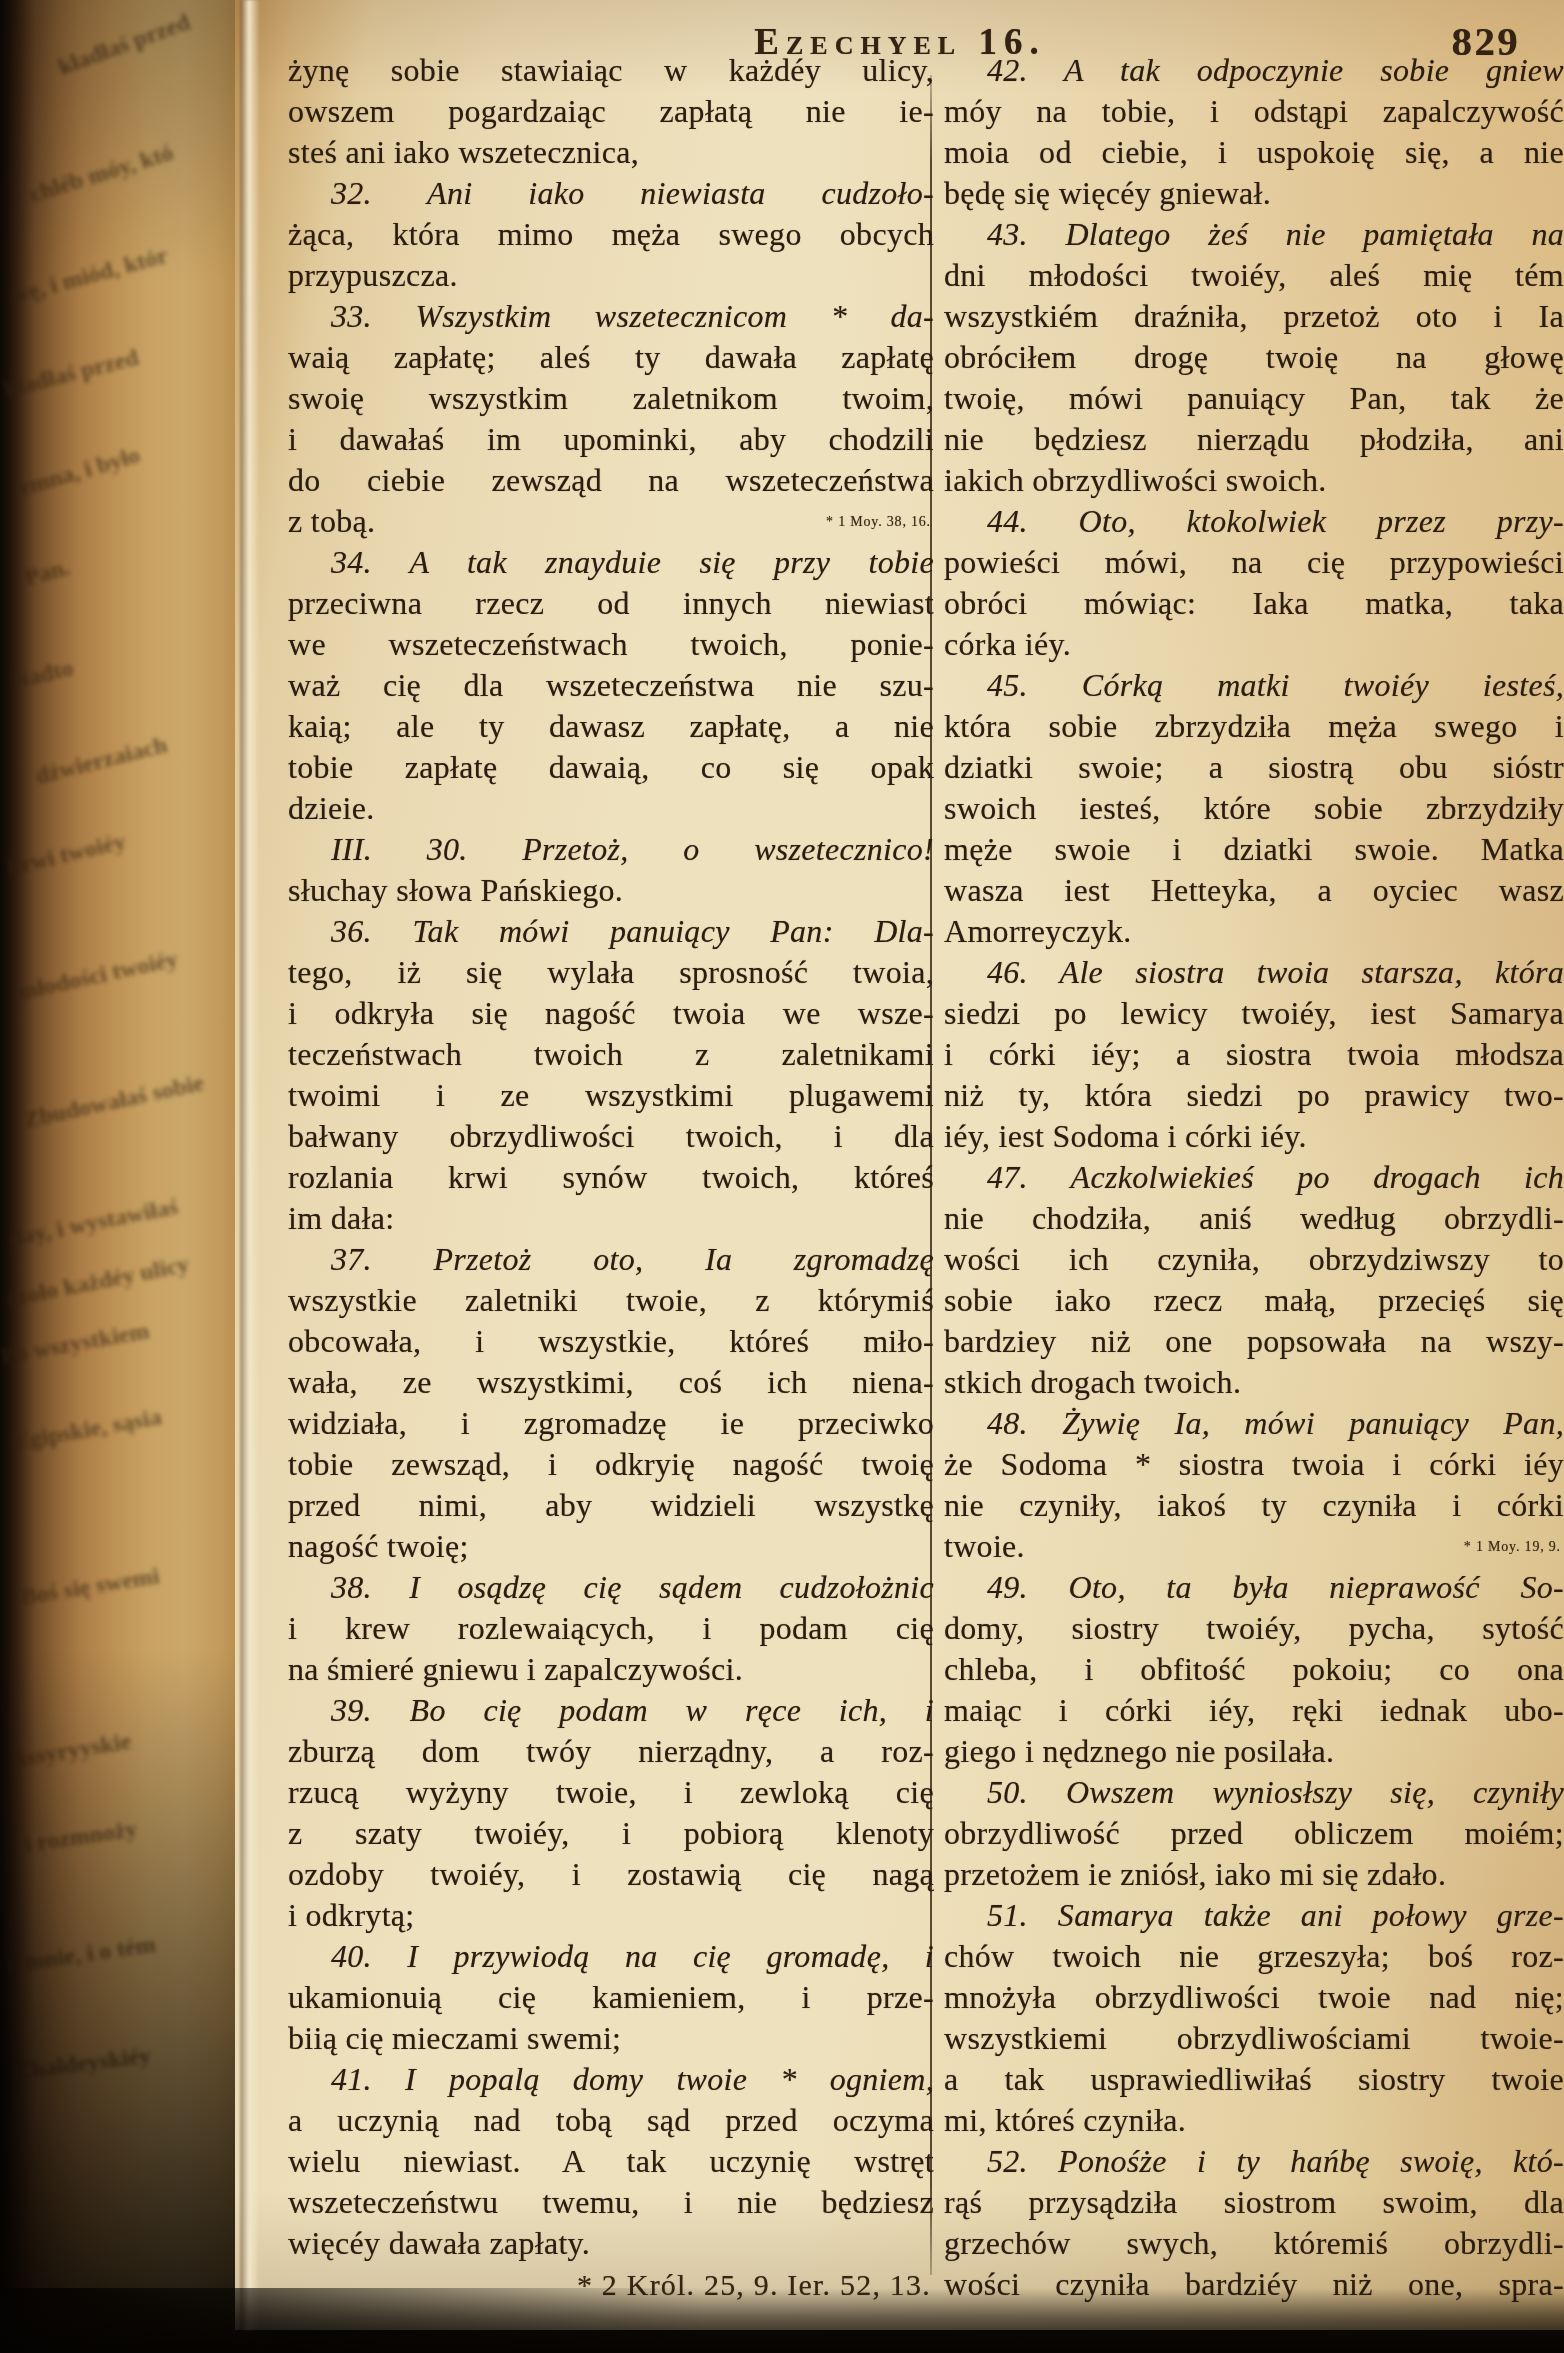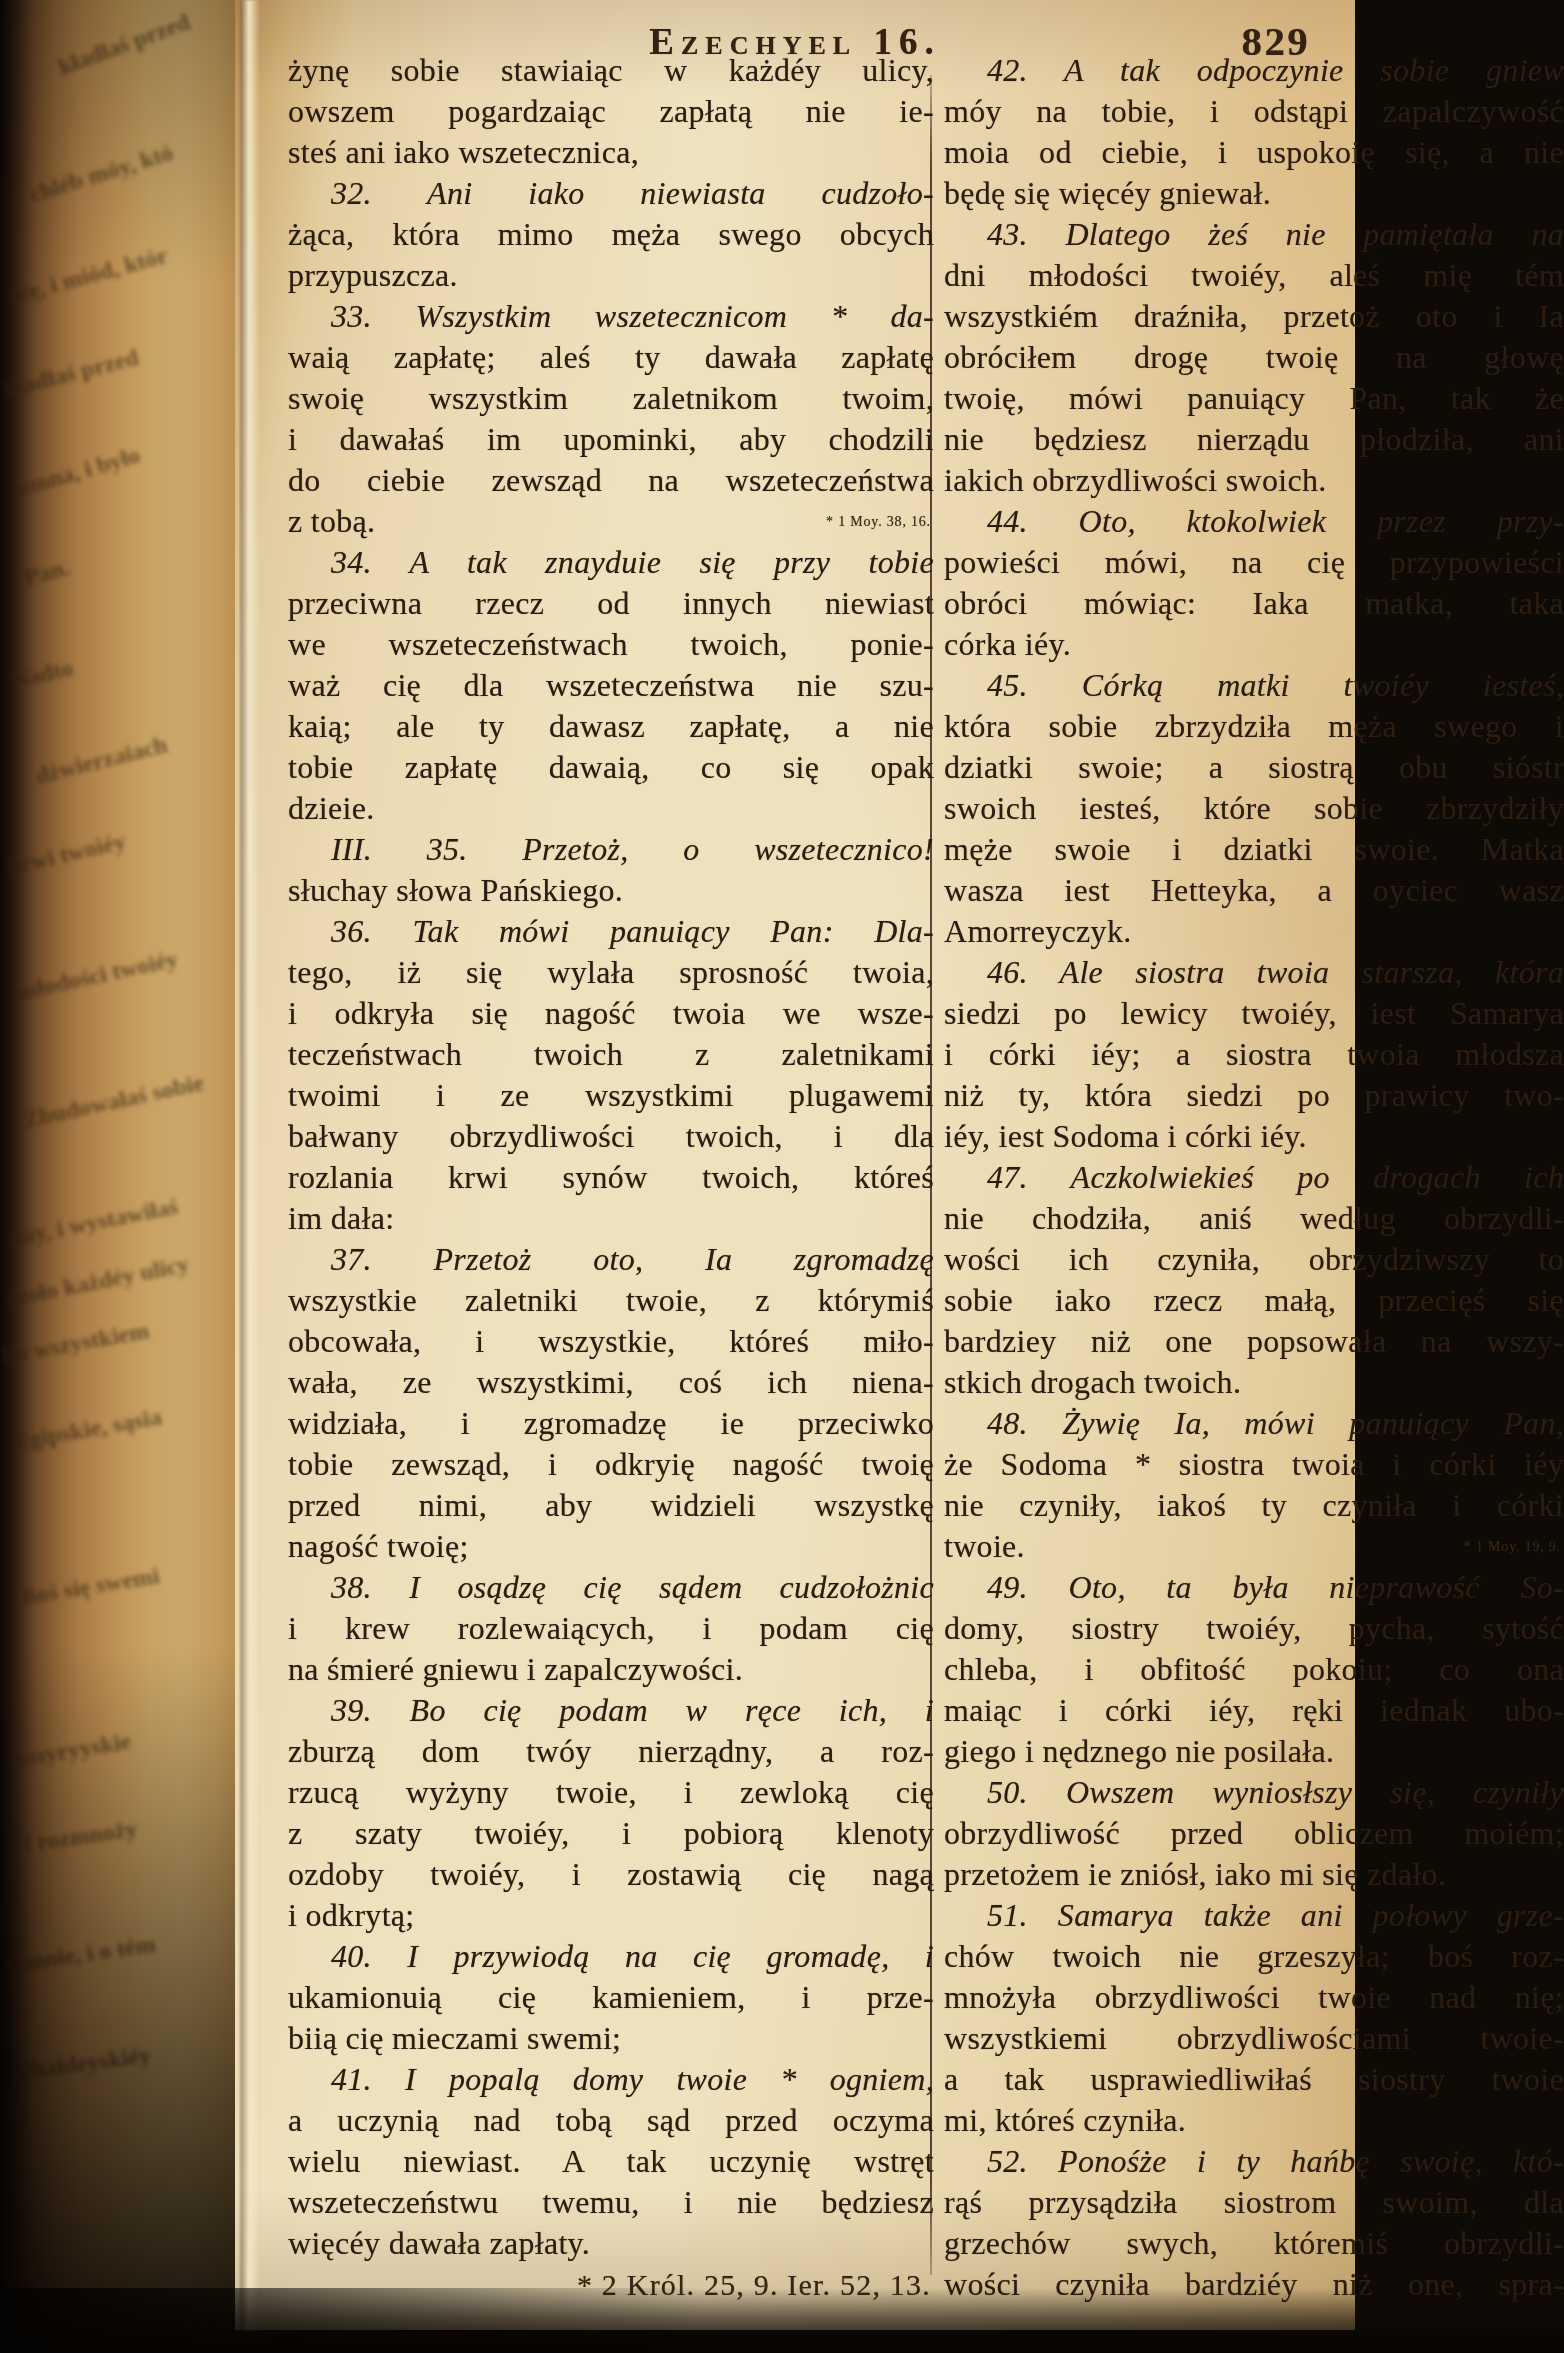--- a/index.html
+++ b/index.html
@@ -26,21 +26,21 @@
   }
   .frag{
     position:absolute;white-space:nowrap;
     color:rgba(48,30,12,.62);
     filter:blur(2.3px);
     font-size:24px;font-weight:bold;
   }
 
   
   .page{
-    position:absolute;left:235px;top:0;width:1120px;height:2330px;
+    position:absolute;left:235px;top:0;width:1330px;height:2330px;
     background:
       radial-gradient(ellipse at 97% 2%, rgba(196,134,58,.33), rgba(0,0,0,0) 38%),
       radial-gradient(ellipse at 99% 40%, rgba(170,90,50,.12), rgba(0,0,0,0) 18%),
       radial-gradient(ellipse at 99% 84%, rgba(170,90,50,.10), rgba(0,0,0,0) 14%),
       linear-gradient(180deg, rgba(120,80,40,.18) 0%, rgba(0,0,0,0) 4%),
       linear-gradient(0deg, rgba(90,60,30,.22) 0%, rgba(0,0,0,0) 6%),
       linear-gradient(100deg,
         #b98d52 0%,#d2b179 3.5%,#e2cda0 8%,#ead9b3 16%,#eee1bd 30%,
         #eee1bd 55%,#e9d8ae 72%,#e2cd9d 85%,#dabf8a 94%,#d3b67d 100%);
   }
@@ -146,21 +146,21 @@
           <span>z tobą.</span>
           <span class="fref">* 1 Moy. 38, 16.</span>
         </div>
         <div class="tl just ind">34. A tak znayduie się przy tobie</div>
         <div class="tl just">przeciwna rzecz od innych niewiast</div>
         <div class="tl just">we wszeteczeństwach twoich, ponie-</div>
         <div class="tl just">waż cię dla wszeteczeństwa nie szu-</div>
         <div class="tl just">kaią; ale ty dawasz zapłatę, a nie</div>
         <div class="tl just">tobie zapłatę dawaią, co się opak</div>
         <div class="tl">dzieie.</div>
-        <div class="tl just ind">III. 35. Przetoż, o wszetecznico!</div>
+        <div class="tl just ind">III. 30. Przetoż, o wszetecznico!</div>
         <div class="tl">słuchay słowa Pańskiego.</div>
         <div class="tl just ind">36. Tak mówi panuiący Pan: Dla-</div>
         <div class="tl just">tego, iż się wylała sprosność twoia,</div>
         <div class="tl just">i odkryła się nagość twoia we wsze-</div>
         <div class="tl just">teczeństwach twoich z zaletnikami</div>
         <div class="tl just">twoimi i ze wszystkimi plugawemi</div>
         <div class="tl just">bałwany obrzydliwości twoich, i dla</div>
         <div class="tl just">rozlania krwi synów twoich, któreś</div>
         <div class="tl">im dała:</div>
         <div class="tl just ind">37. Przetoż oto, Ia zgromadzę</div>

